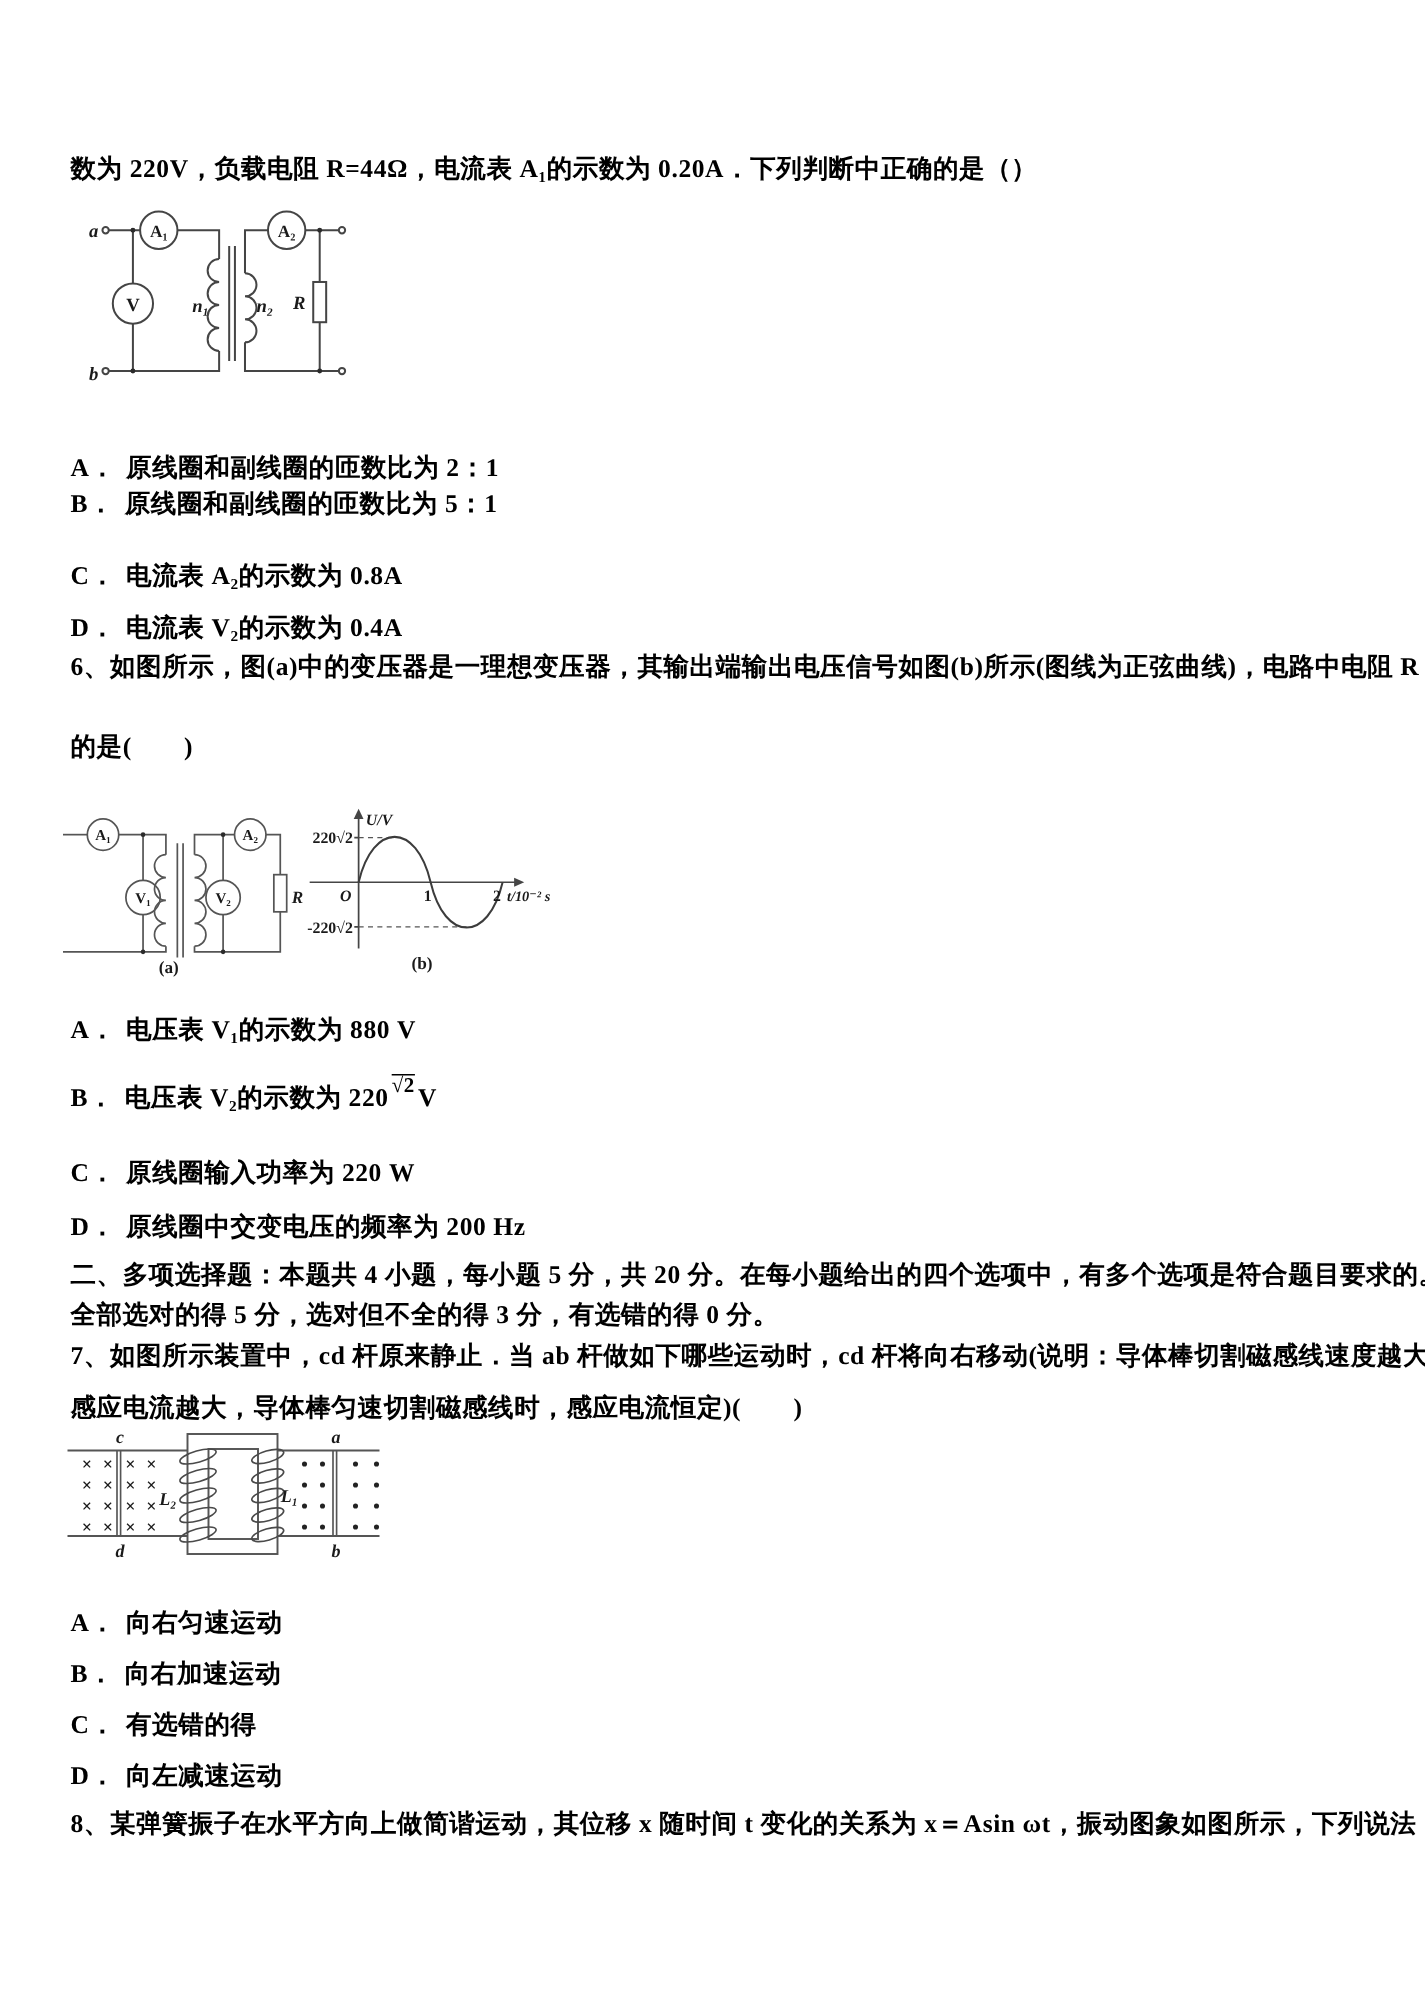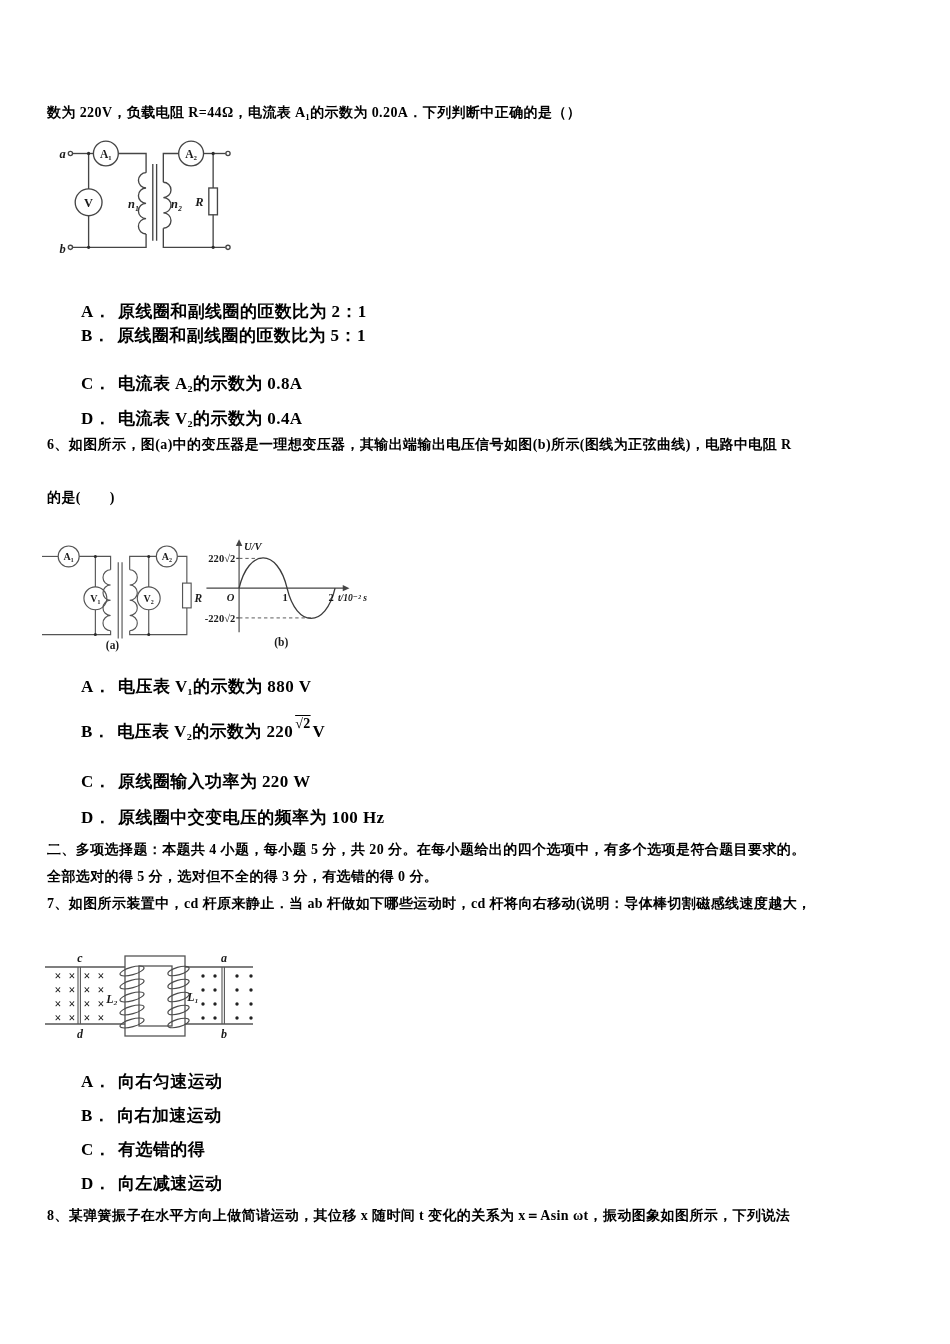--- a/index.html
+++ b/index.html
@@ -4,23 +4,23 @@
 <style>
   * { margin:0; padding:0; box-sizing:border-box; }
   html,body { background:#ffffff; }
   .page {
     position:relative; width:950px; height:1344px; background:#ffffff;
     font-family:"Liberation Serif","DejaVu Serif",serif;
     color:#000; font-weight:600; overflow:hidden;
   }
   .line {
     position:absolute; left:47px; white-space:nowrap;
-    font-size:14px; line-height:25px; letter-spacing:0.4px;
+    font-size:17px; line-height:25px; letter-spacing:0.4px;
   }
-  .opt { position:absolute; left:47px; white-space:nowrap; font-size:17px; line-height:25px; letter-spacing:0.4px;margin-left:34px; }
+  .opt { position:absolute; left:47px; white-space:nowrap; font-size:17px; line-height:25px; letter-spacing:0.4px; }
   .opt .lbl { font-weight:700; margin-right:7px; }
   .radical { position:relative; top:-9px; font-size:14px; text-decoration:overline; margin:0 2px; }
   svg.fig { position:absolute; overflow:visible; }
   svg text { font-family:"Liberation Serif","DejaVu Serif",serif; fill:#1a1a1a; }
   .it { font-style:italic; font-weight:700; }
   .mt { font-weight:700; }
 </style>
 </head>
 <body>
 
@@ -144,27 +144,28 @@
   <div class="opt" style="top:674px">
     <span class="lbl">A．</span><span>电压表 V₁的示数为 880 V</span>
   </div>
   <div class="opt" style="top:719px">
     <span class="lbl">B．</span><span>电压表 V₂的示数为 220</span><span class="radical">√2</span><span>V</span>
   </div>
   <div class="opt" style="top:769px">
     <span class="lbl">C．</span><span>原线圈输入功率为 220 W</span>
   </div>
   <div class="opt" style="top:805px">
-    <span class="lbl">D．</span><span>原线圈中交变电压的频率为 100 Hz</span>
+    <span class="lbl">D．</span><span>原线圈中交变电压的频率为 200 Hz</span>
   </div>
 
   <div class="line" style="top:837px;line-height:26px">二、多项选择题：本题共 4 小题，每小题 5 分，共 20 分。在每小题给出的四个选项中，有多个选项是符合题目要求的。</div>
   <div class="line" style="top:864px;line-height:26px">全部选对的得 5 分，选对但不全的得 3 分，有选错的得 0 分。</div>
 
   <div class="line" style="top:891px">7、如图所示装置中，cd 杆原来静止．当 ab 杆做如下哪些运动时，cd 杆将向右移动(说明：导体棒切割磁感线速度越大，</div>
+  <div class="line" style="top:926px">感应电流越大，导体棒匀速切割磁感线时，感应电流恒定)(　　)</div>
 
   <svg class="fig" style="left:44px;top:950px" width="250" height="94" viewBox="0 0 250 94">
     <g fill="none" stroke="#555555" stroke-width="1.3">
       <path d="M1,17 H81 M141,17 H209"></path>
       <path d="M1,74 H81 M141,74 H209"></path>
       <rect x="81" y="6" width="60" height="80"></rect>
       <rect x="95" y="16" width="33" height="60"></rect>
     </g>
     <g fill="none" stroke="#555555" stroke-width="1.1">
       <path d="M34,17 V74 M36.4,17 V74"></path>

